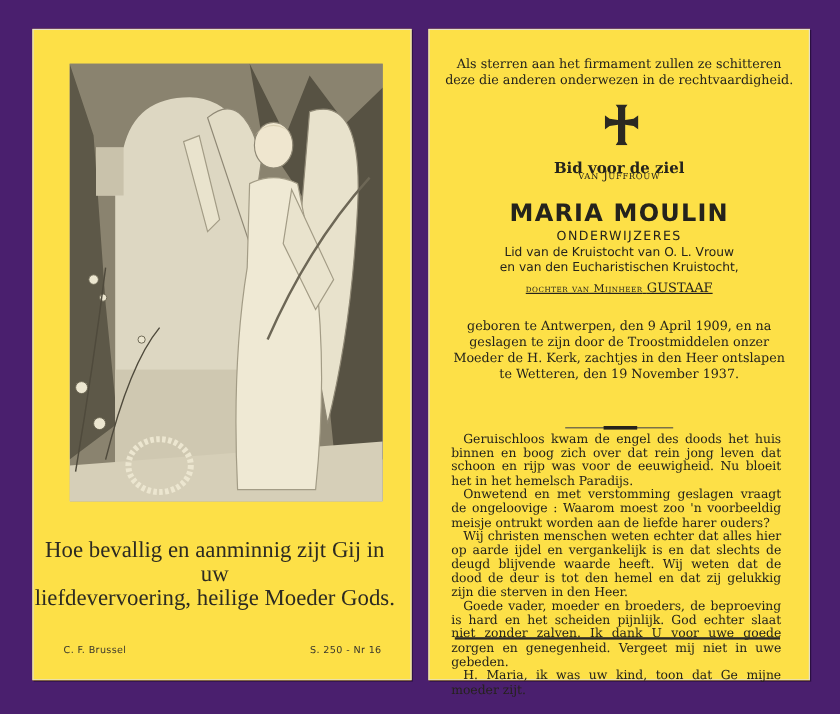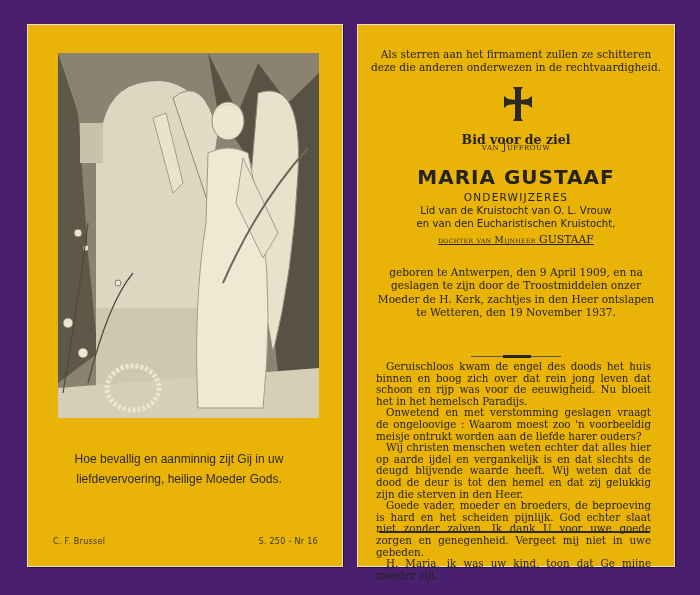--- a/index.html
+++ b/index.html
@@ -5,38 +5,38 @@
   html, body { margin: 0; padding: 0; }
   body {
     width: 700px; height: 595px;
     background: #4a1f6e;
     position: relative;
     overflow: hidden;
     font-family: "DejaVu Serif", serif;
   }
   .card {
     position: absolute;
-    background: #eab308;
+    background: #fde047;
     box-shadow: 1px 1px 0 #2a1040, inset 0 0 0 1px #e6e1c8;
   }
   #card-left { left: 27px; top: 24px; width: 316px; height: 543px; }
   #card-right { left: 357px; top: 24px; width: 318px; height: 543px; }
 
   
   .picture {
     position: absolute; left: 31px; top: 29px; width: 261px; height: 365px;
     overflow: hidden;
     background: linear-gradient(180deg, #8d8672 0%, #a7a08a 40%, #c9c2a8 75%, #d9d2ba 100%);
   }
   .picture svg { display: block; }
   .verse {
     position: absolute; left: 0; right: 12px; top: 425px;
     text-align: center;
-    font-family: Liberation Sans, sans-serif;
-    font-size: 12px; line-height: 20px; color: #2c2a22;
+    font-family: Liberation Serif, serif;
+    font-size: 19px; line-height: 20px; color: #2c2a22;
   }
   .printer-left, .serial {
     position: absolute; top: 513px;
     font-family: "DejaVu Sans", sans-serif;
     font-size: 8px; color: #3a372c; letter-spacing: 0.3px;
   }
   .printer-left { left: 26px; }
   .serial { right: 25px; }
 
   
@@ -131,21 +131,21 @@
     <div>Als sterren aan het firmament zullen ze schitteren</div>
     <div>deze die anderen onderwezen in de rechtvaardigheid.</div>
   </div>
 
   <svg class="cross" viewBox="0 0 28 34">
     <path d="M9 0 L19 0 L17 3 L17 13 L24 12 L28 9 L28 21 L24 18 L17 17 L17 31 L19 34 L9 34 L11 31 L11 17 L4 18 L0 21 L0 9 L4 12 L11 13 L11 3 Z" fill="#2b2922"></path>
   </svg>
 
   <div class="rc bid">Bid voor de ziel</div>
   <div class="rc van sc">van Juffrouw</div>
-  <div class="rc name">MARIA GUSTAAF</div>
+  <div class="rc name">MARIA MOULIN</div>
   <div class="rc title">ONDERWIJZERES</div>
   <div class="rc member">
     <div>Lid van de Kruistocht van O. L. Vrouw</div>
     <div>en van den Eucharistischen Kruistocht,</div>
   </div>
   <div class="rc parents">
     <div>
       <span class="cap sc">dochter van Mijnheer</span>
       <span>GUSTAAF</span>
     </div>

